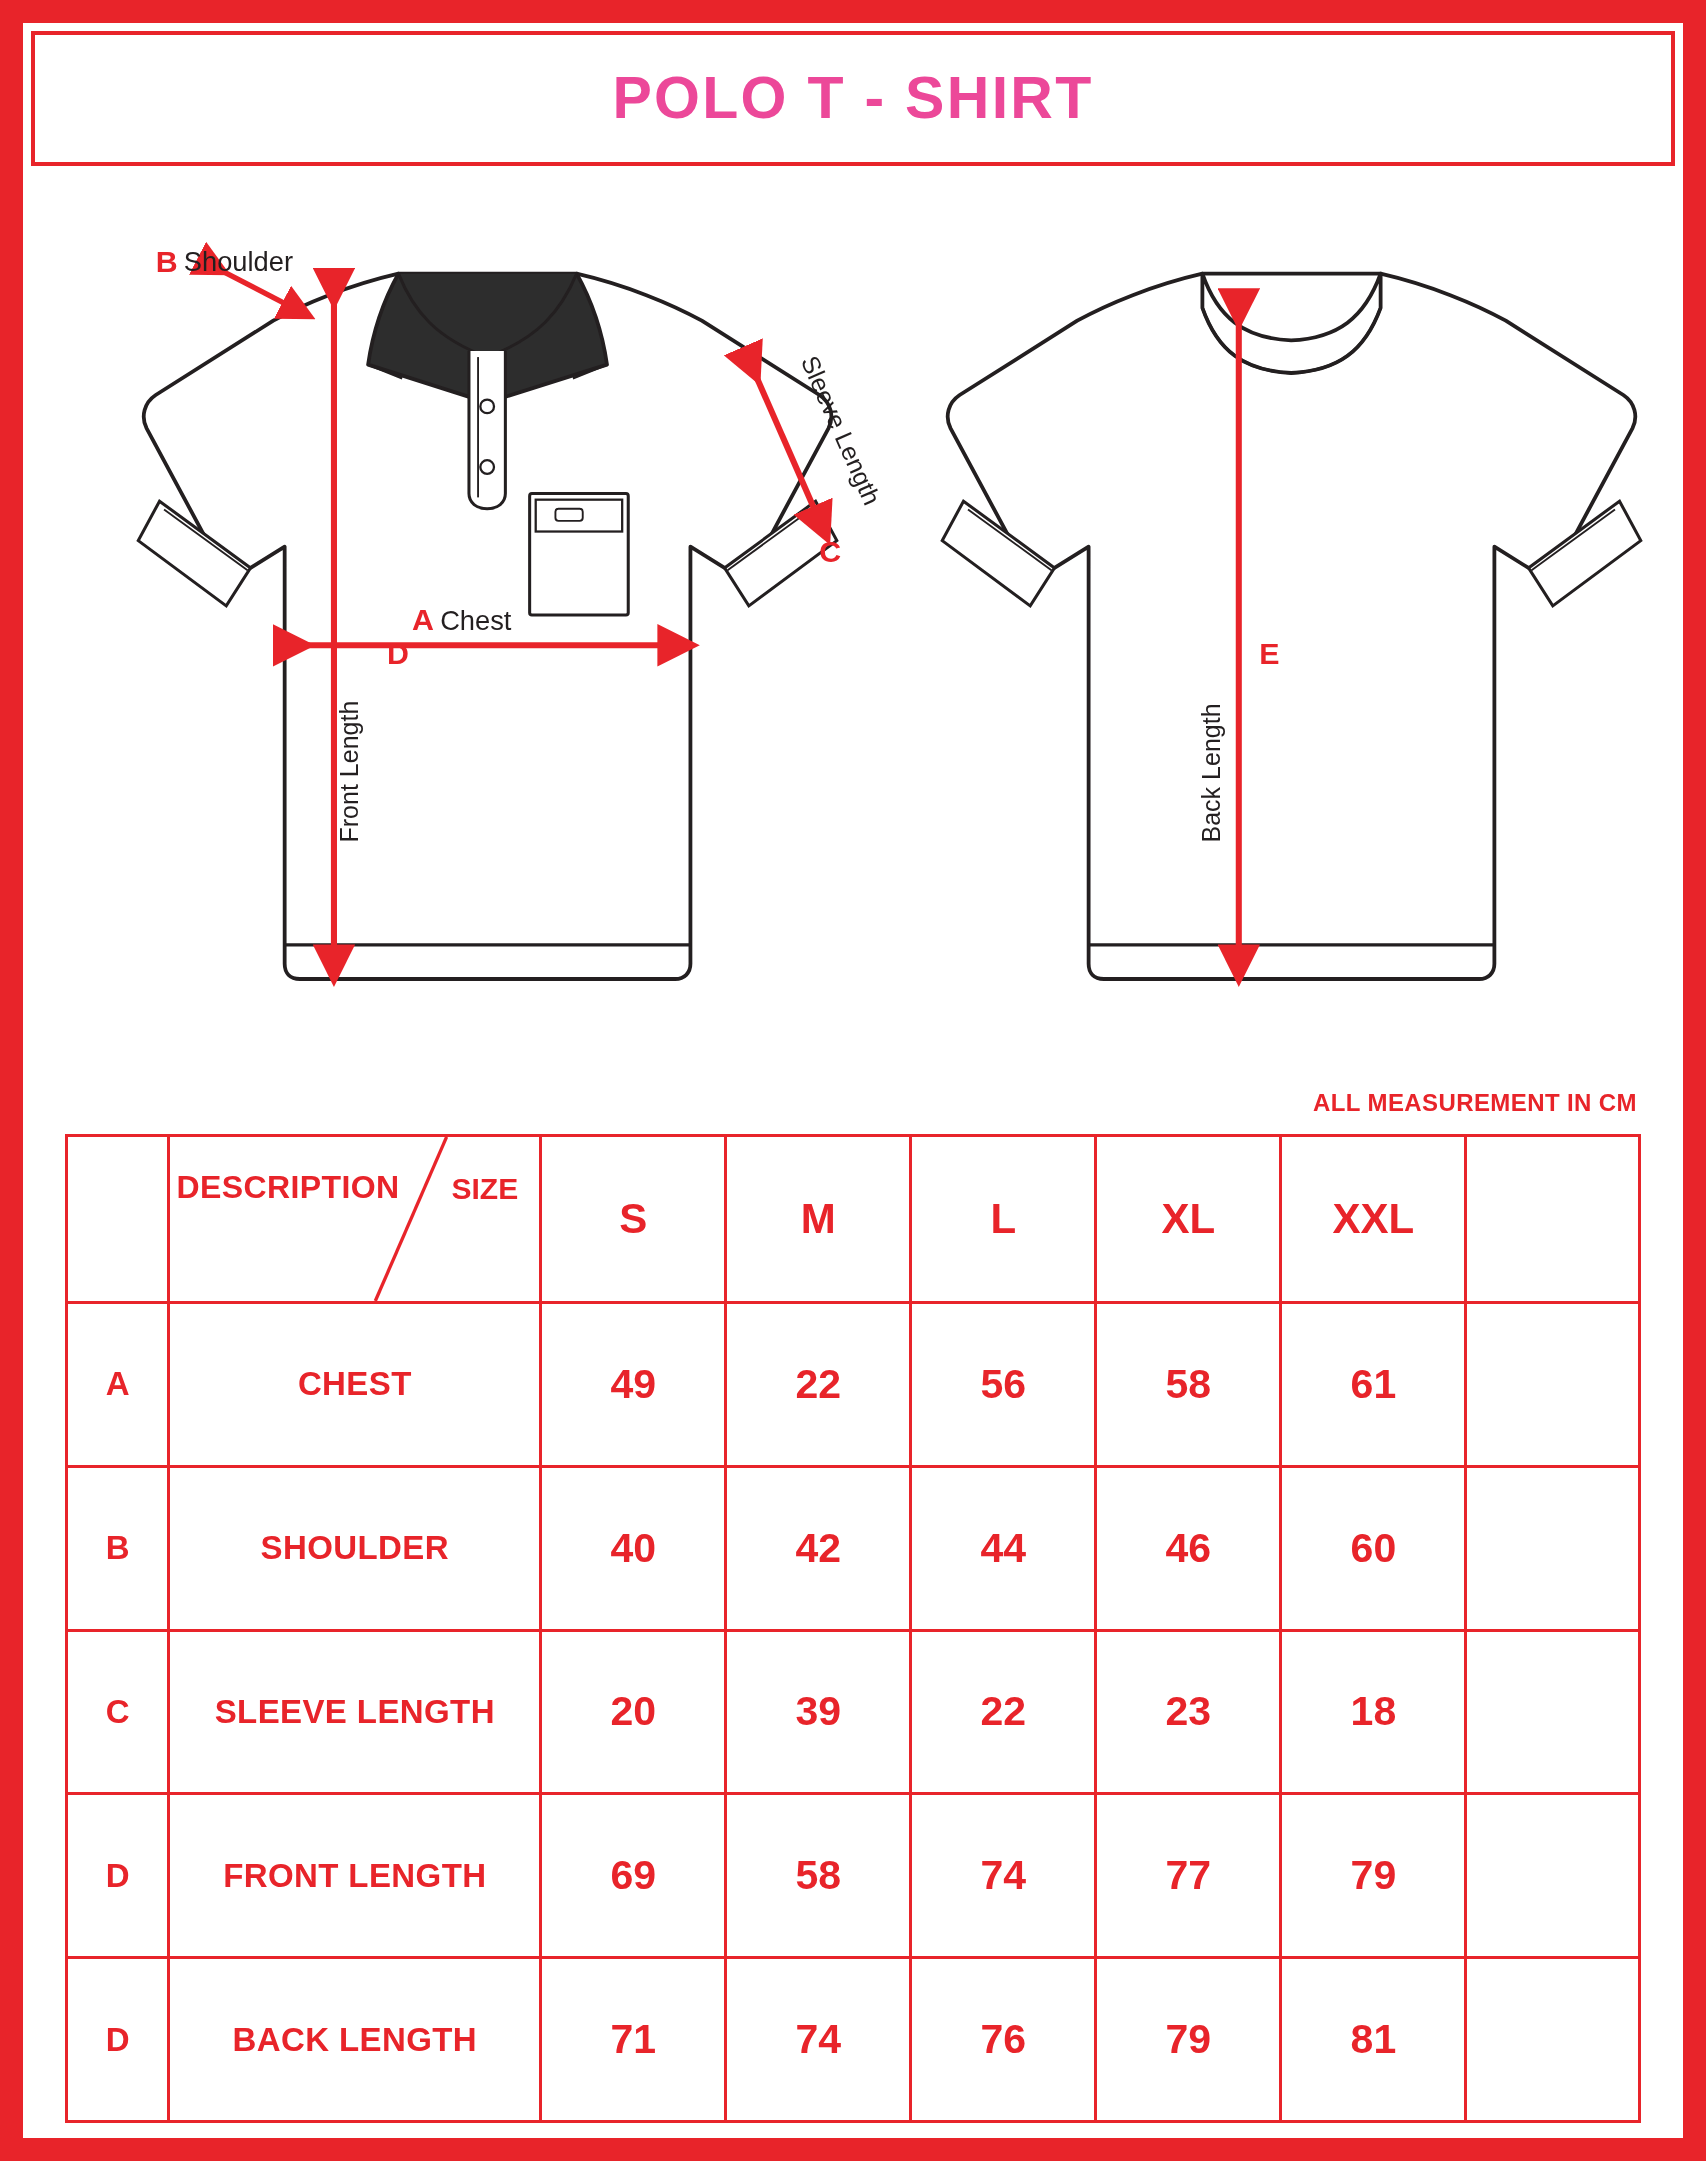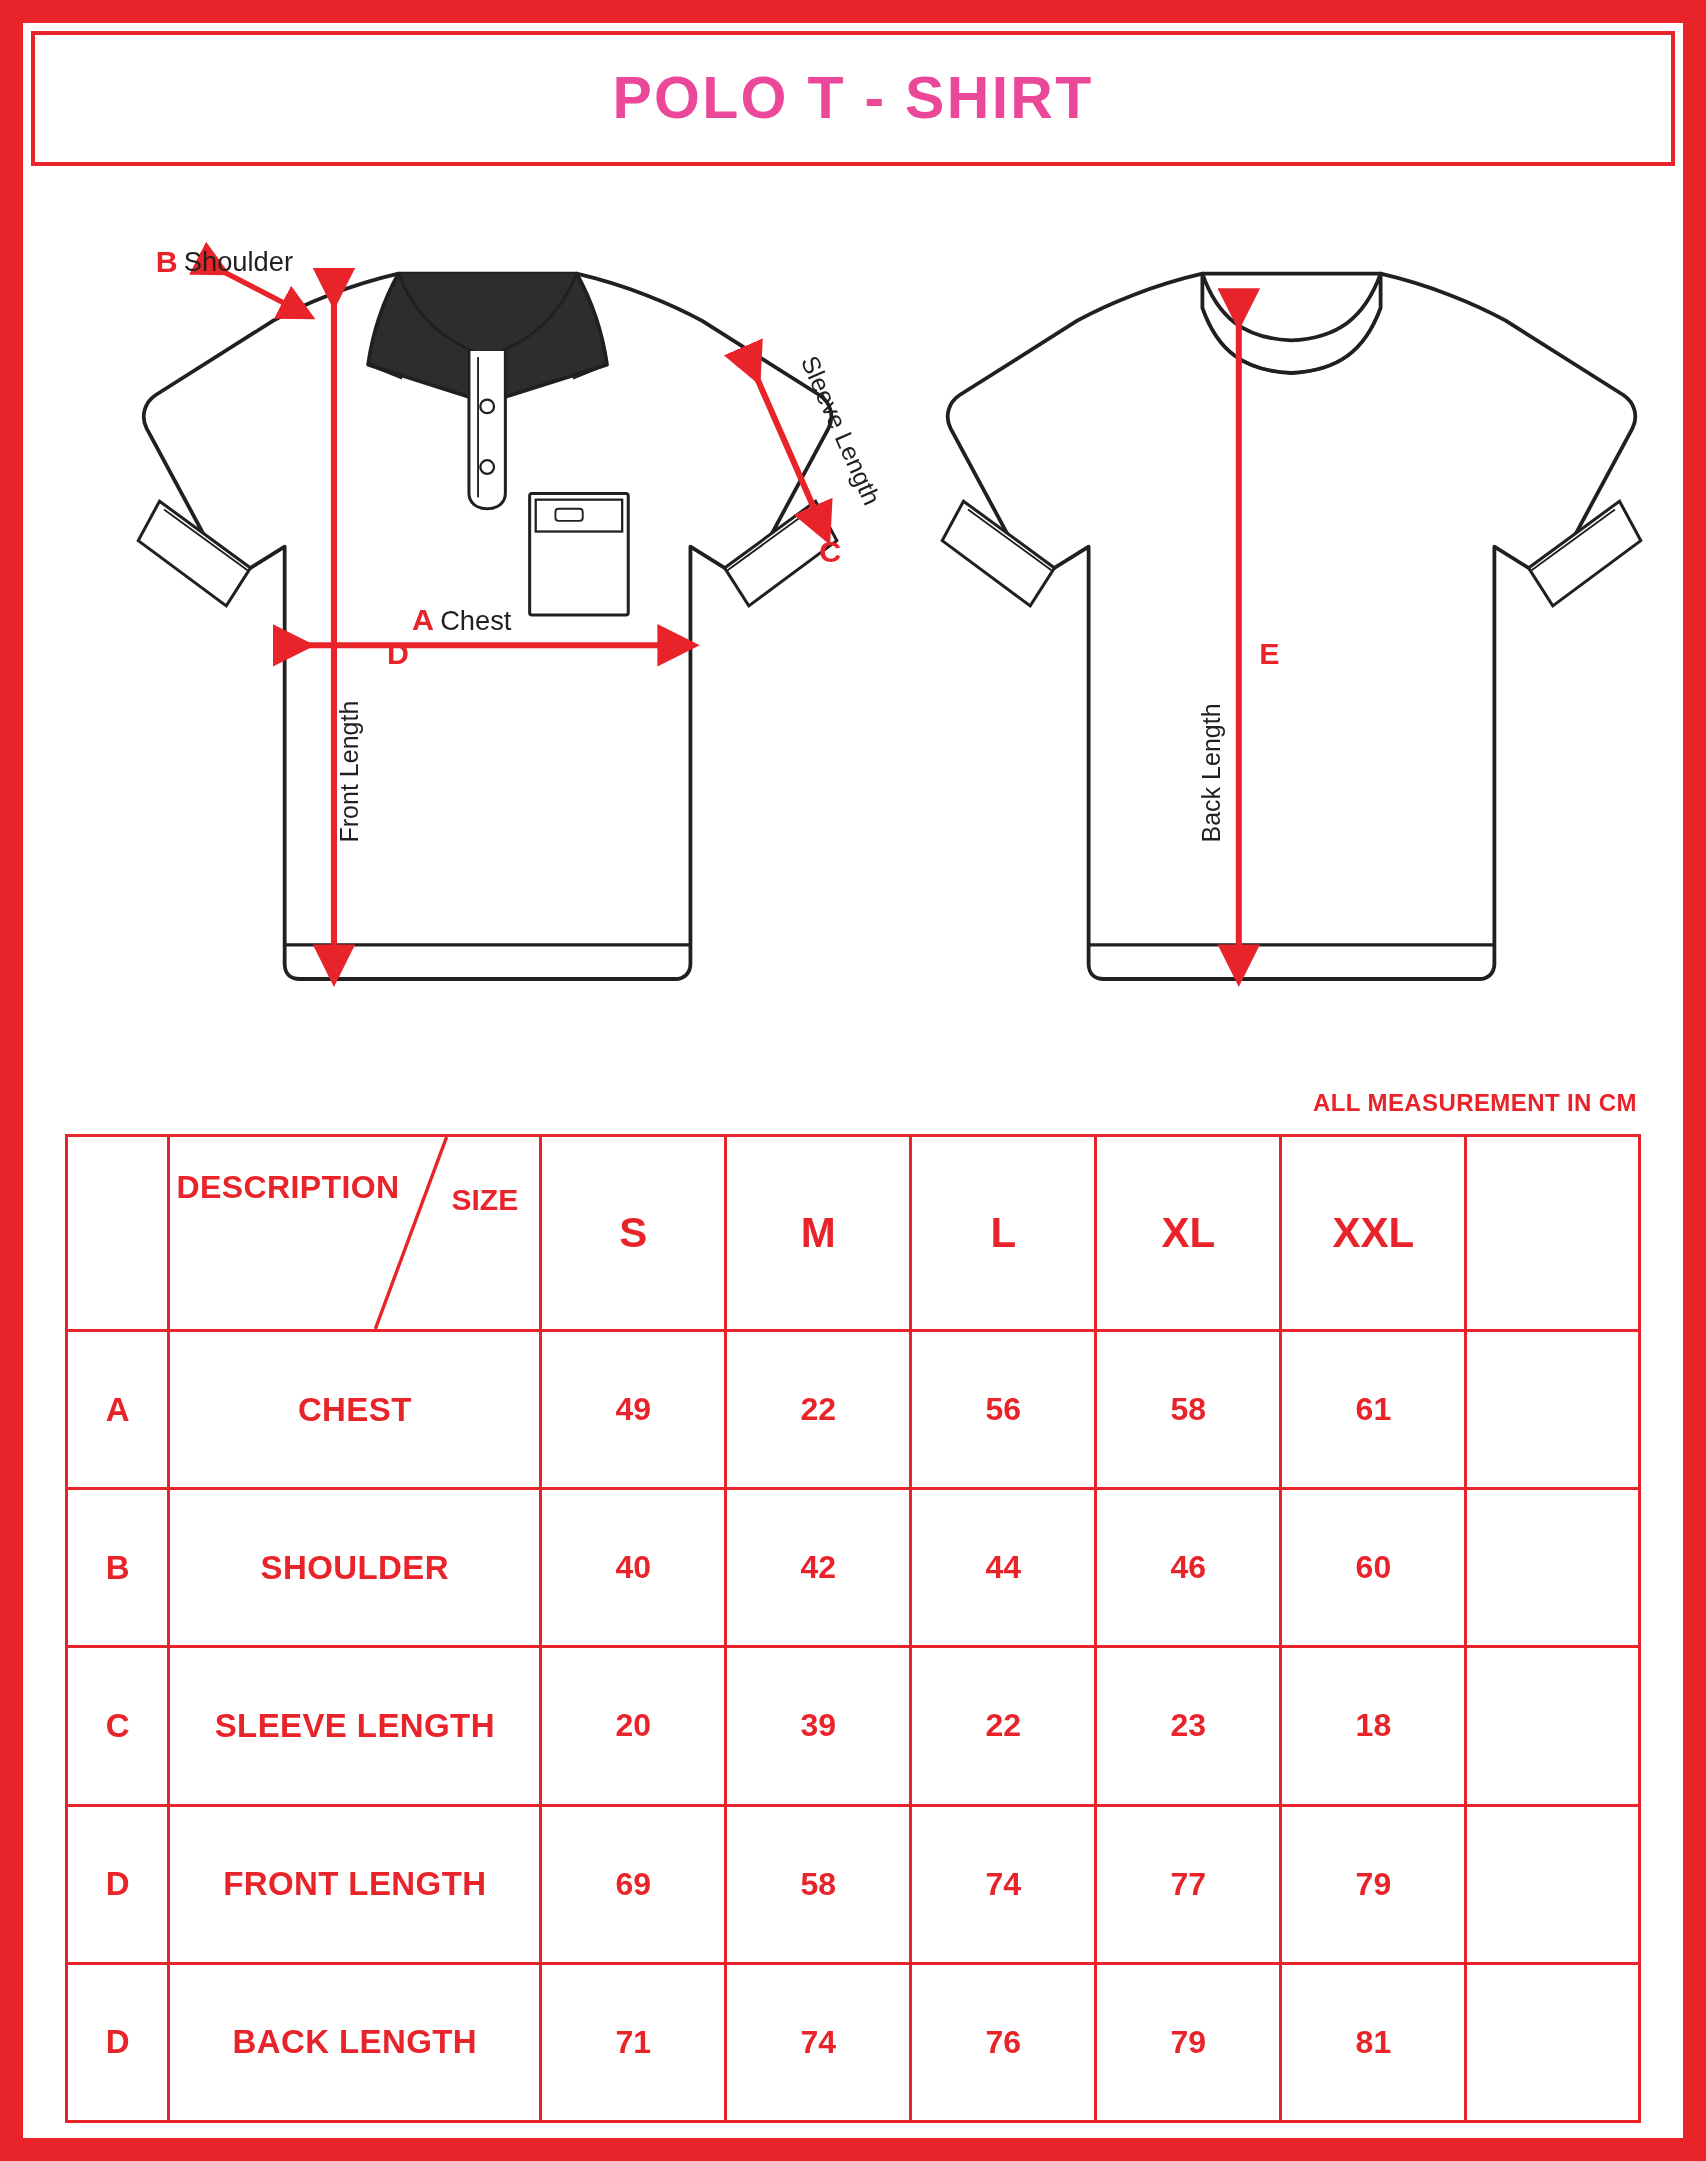--- a/index.html
+++ b/index.html
@@ -111,21 +111,21 @@
   .hdr-split .desc-lbl {
     position: absolute;
     left: 6px;
     top: 32px;
     font-size: 32px;
     letter-spacing: 0.4px;
   }
   .hdr-split .size-lbl {
     position: absolute;
     right: 21px;
-    top: 46px;
+    top: 35px;
     font-size: 30px;
   }
   .hdr-split .slash {
     position: absolute;
     left: 0; top: 0;
     width: 100%; height: 100%;
     overflow: hidden;
   }
   .hdr-split .slash svg { display: block; }
 
@@ -133,21 +133,21 @@
     font-size: 42px;
   }
   .letter-cell {
     font-size: 33px;
   }
   .desc-cell {
     font-size: 33px;
     letter-spacing: 0.4px;
   }
   .val-cell {
-    font-size: 32px;
+    font-size: 41px;
   }
 
   
   svg text {
     font-family: "Liberation Sans", sans-serif;
   }
 </style>
 </head>
 <body>
 

